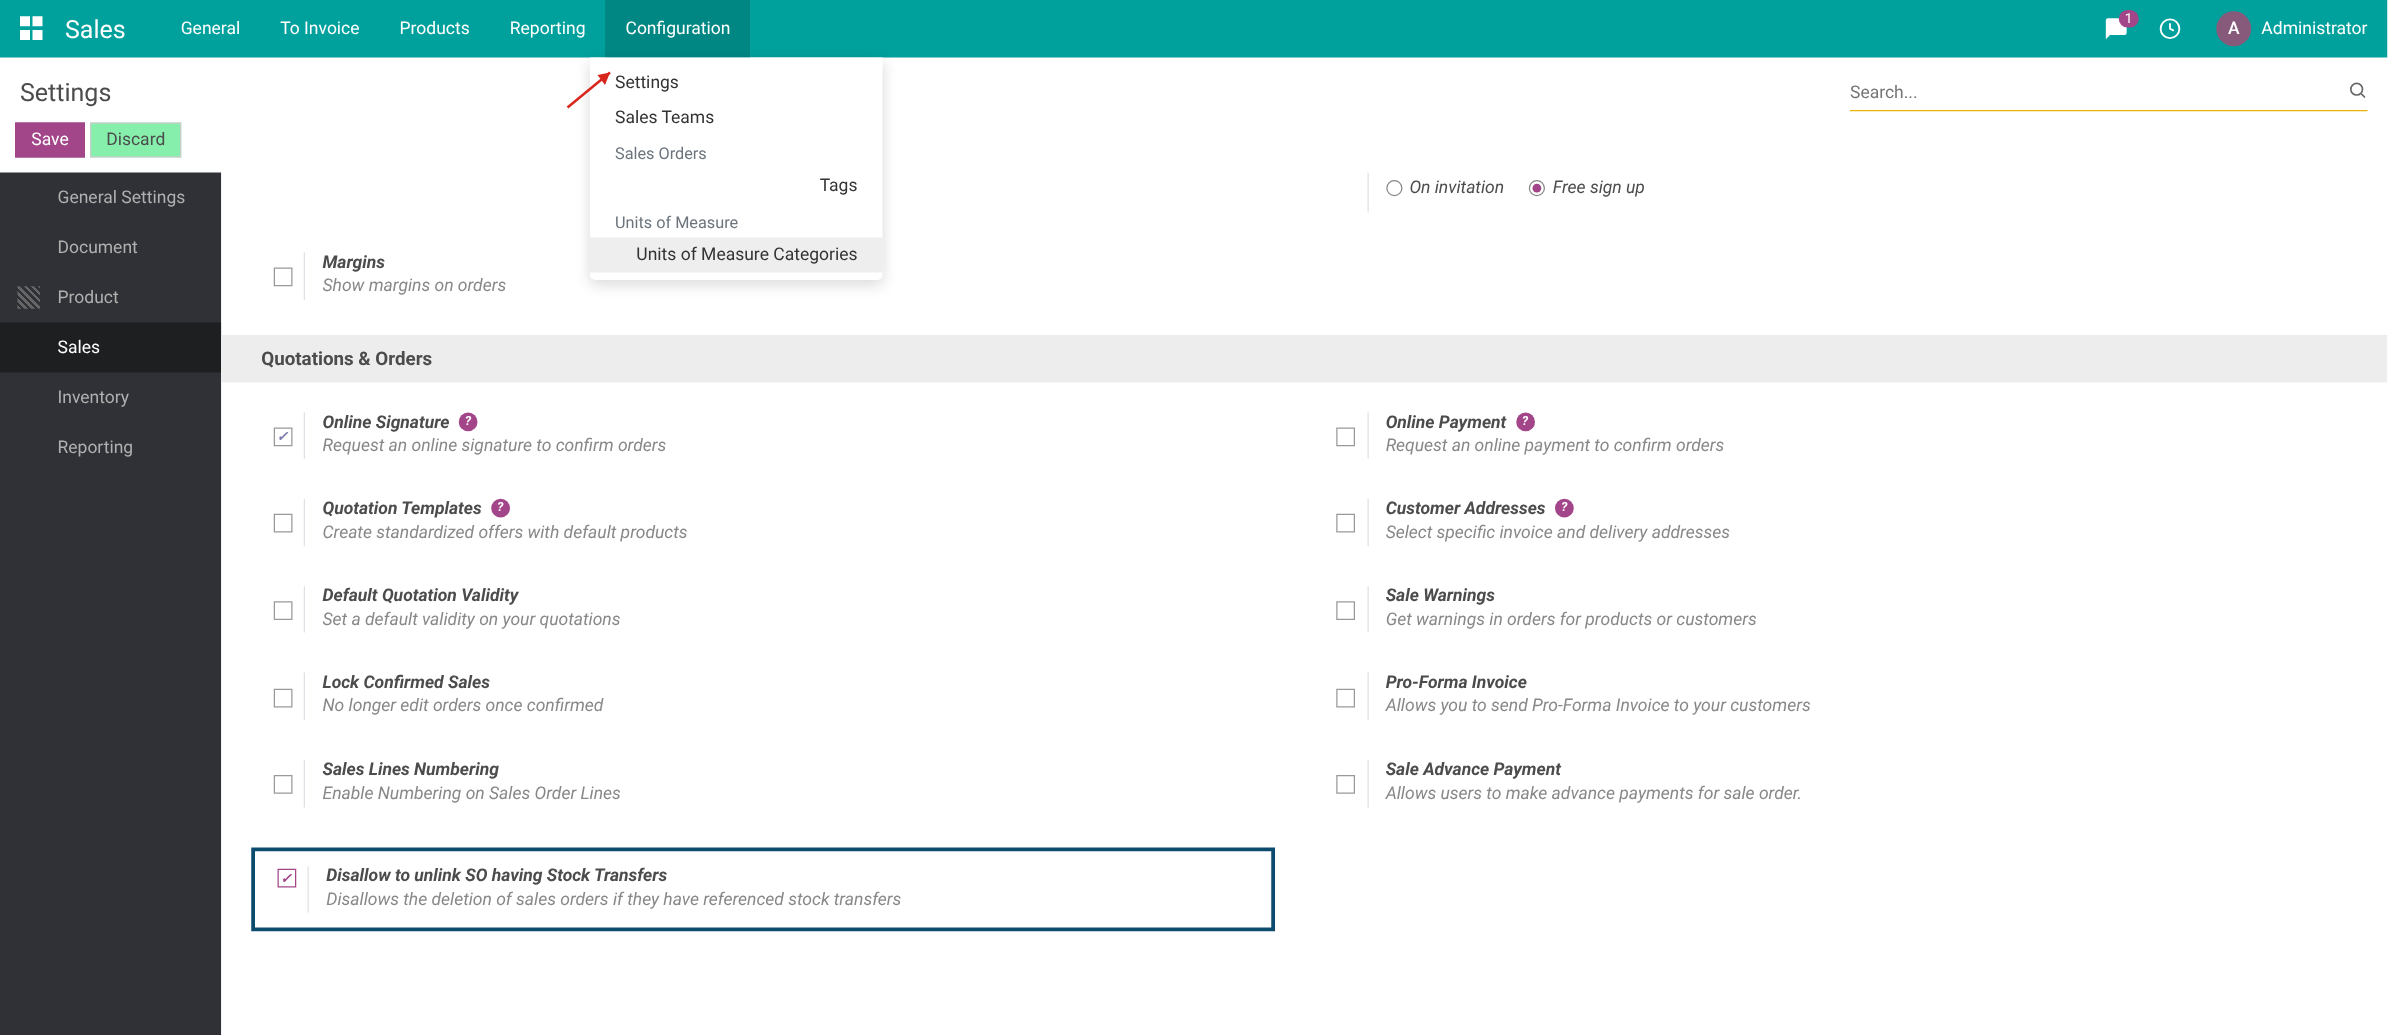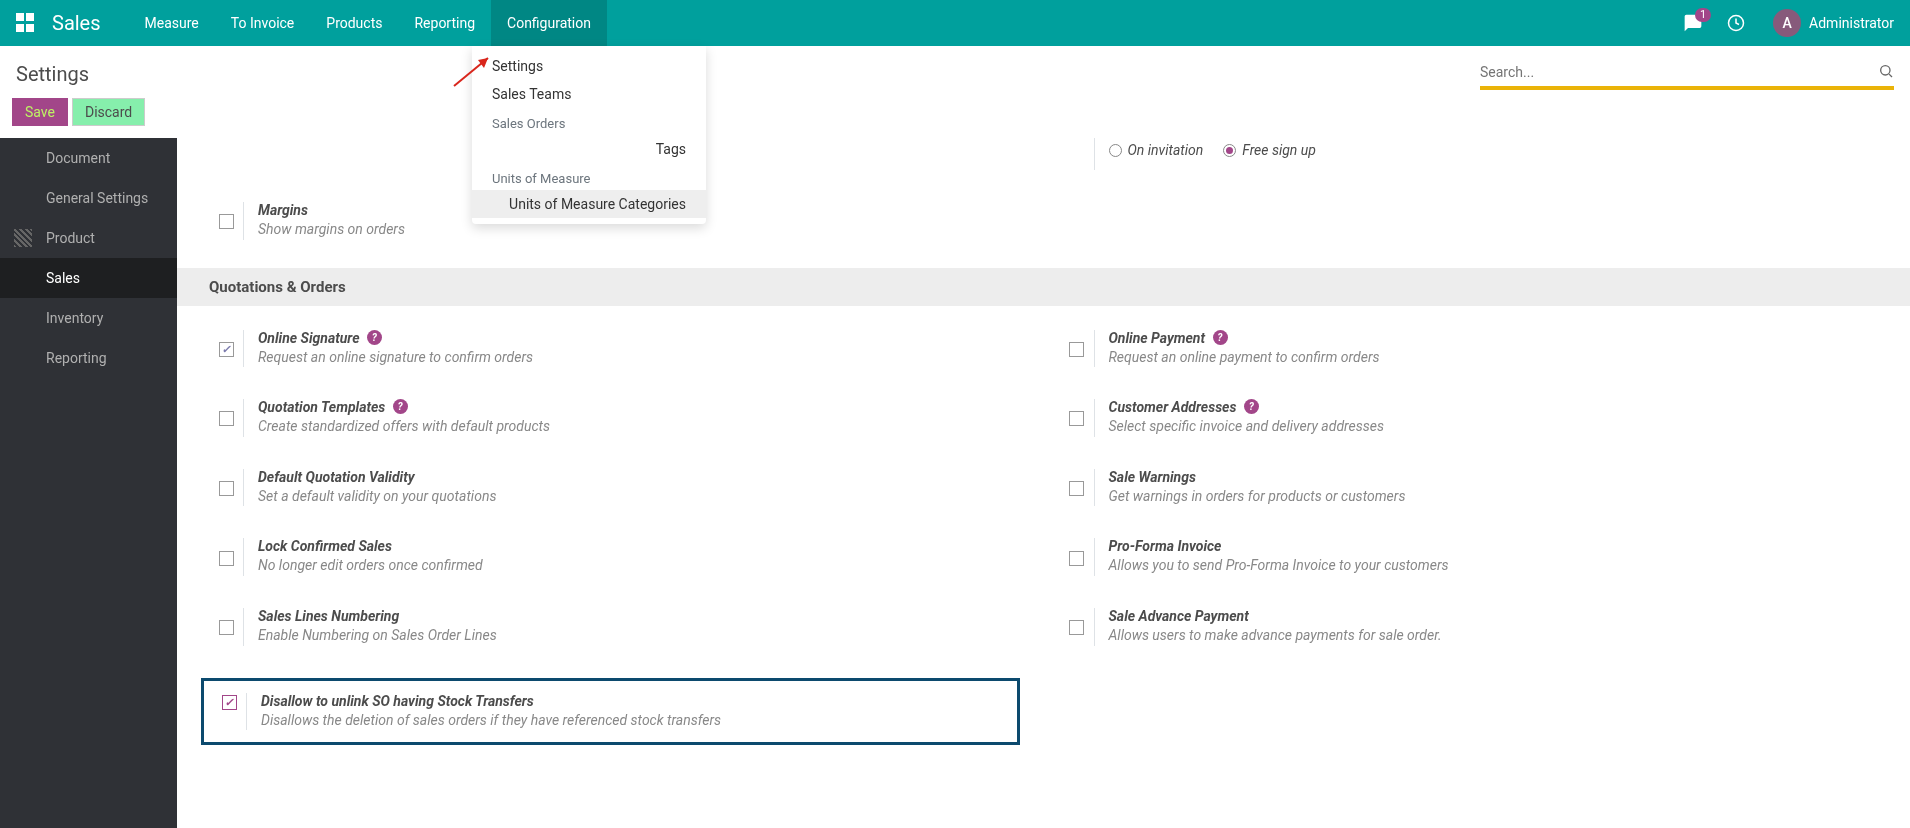--- a/index.html
+++ b/index.html
@@ -24,27 +24,27 @@
   .dropdown-item.sub { padding-left: 32px; text-align: right; }
   .dropdown-item.highlighted { background: #eeeeee; }
   .dropdown-header { padding: 8px 20px 4px; color: #6c757d; font-size: 13px; font-weight: 400; }
 
   
   .arrow-annotation { position: absolute; top: 50px; left: 452px; z-index: 101; pointer-events: none; }
 
   
   .controlbar { display: flex; align-items: center; padding: 12px 16px 0; height: 44px; }
   .page-title { font-size: 20px; color: #4c4c4c; font-weight: 400; flex: 0 0 auto; }
-  .search-wrap { margin-left: auto; display: flex; align-items: center; width: 414px; border-bottom: 4px solid #eab308; padding: 4px 0; }
+  .search-wrap { margin-left: auto; display: flex; align-items: center; width: 414px; border-bottom: 1px solid #eab308; padding: 4px 0; }
   .search-input { border: none; outline: none; flex: 1; font-size: 14px; color: #666; background: transparent; }
 
   
   .action-row { padding: 8px 12px 12px; display: flex; gap: 4px; }
   .btn { border: 1px solid #ccc; padding: 5px 12px; font-size: 14px; cursor: pointer; background: #86efac; color: #4c4c4c; }
-  .btn-primary { background: #a24689; color: #bef264; border-color: #a24689; }
+  .btn-primary { background: #a24689; color: #ffffff; border-color: #a24689; }
 
   
   .body-split { display: flex; height: calc(100vh - 134px); }
   .sidebar { width: 177px; background: #2f3136; color: #b0b0b0; flex-shrink: 0; }
   .side-item { padding: 12px 16px 12px 46px; cursor: pointer; font-size: 14px; position: relative; }
   .side-item.active { background: #1e1f21; color: #fff; }
   .side-item.with-icon::before { content: ""; position: absolute; left: 14px; top: 50%; transform: translateY(-50%); width: 18px; height: 18px; background: repeating-linear-gradient(45deg, #666 0 2px, transparent 2px 4px); }
 
   .content { flex: 1; overflow-y: auto; background: #fff; padding: 0 32px 60px; position: relative; }
 
@@ -74,21 +74,21 @@
 <body>
 
 <div class="topnav">
   <div class="apps-icon">
       <span></span>
       <span></span>
       <span></span>
       <span></span>
     </div>
   <div class="brand">Sales</div>
-  <div class="nav-link">Measure</div>
+  <div class="nav-link">General</div>
   <div class="nav-link">To Invoice</div>
   <div class="nav-link">Products</div>
   <div class="nav-link">Reporting</div>
   <div class="nav-link active">Configuration</div>
   <div class="spacer"></div>
   <div class="nav-icon">
     <svg width="20" height="20" viewBox="0 0 24 24" fill="#fff">
         <path d="M20 2H4a2 2 0 0 0-2 2v18l4-4h14a2 2 0 0 0 2-2V4a2 2 0 0 0-2-2z"></path>
       </svg>
     <span class="badge">1</span>
@@ -132,22 +132,22 @@
   </div>
 </div>
 
 <div class="action-row">
   <button class="btn btn-primary">Save</button>
   <button class="btn">Discard</button>
 </div>
 
 <div class="body-split">
   <div class="sidebar">
+    <div class="side-item">General Settings</div>
     <div class="side-item">Document</div>
-    <div class="side-item">General Settings</div>
     <div class="side-item with-icon">Product</div>
     <div class="side-item active">Sales</div>
     <div class="side-item">Inventory</div>
     <div class="side-item">Reporting</div>
   </div>
 
   <div class="content">
 
     <div class="setting-row" style="padding-top:0;">
       <div class="setting-col"></div>

